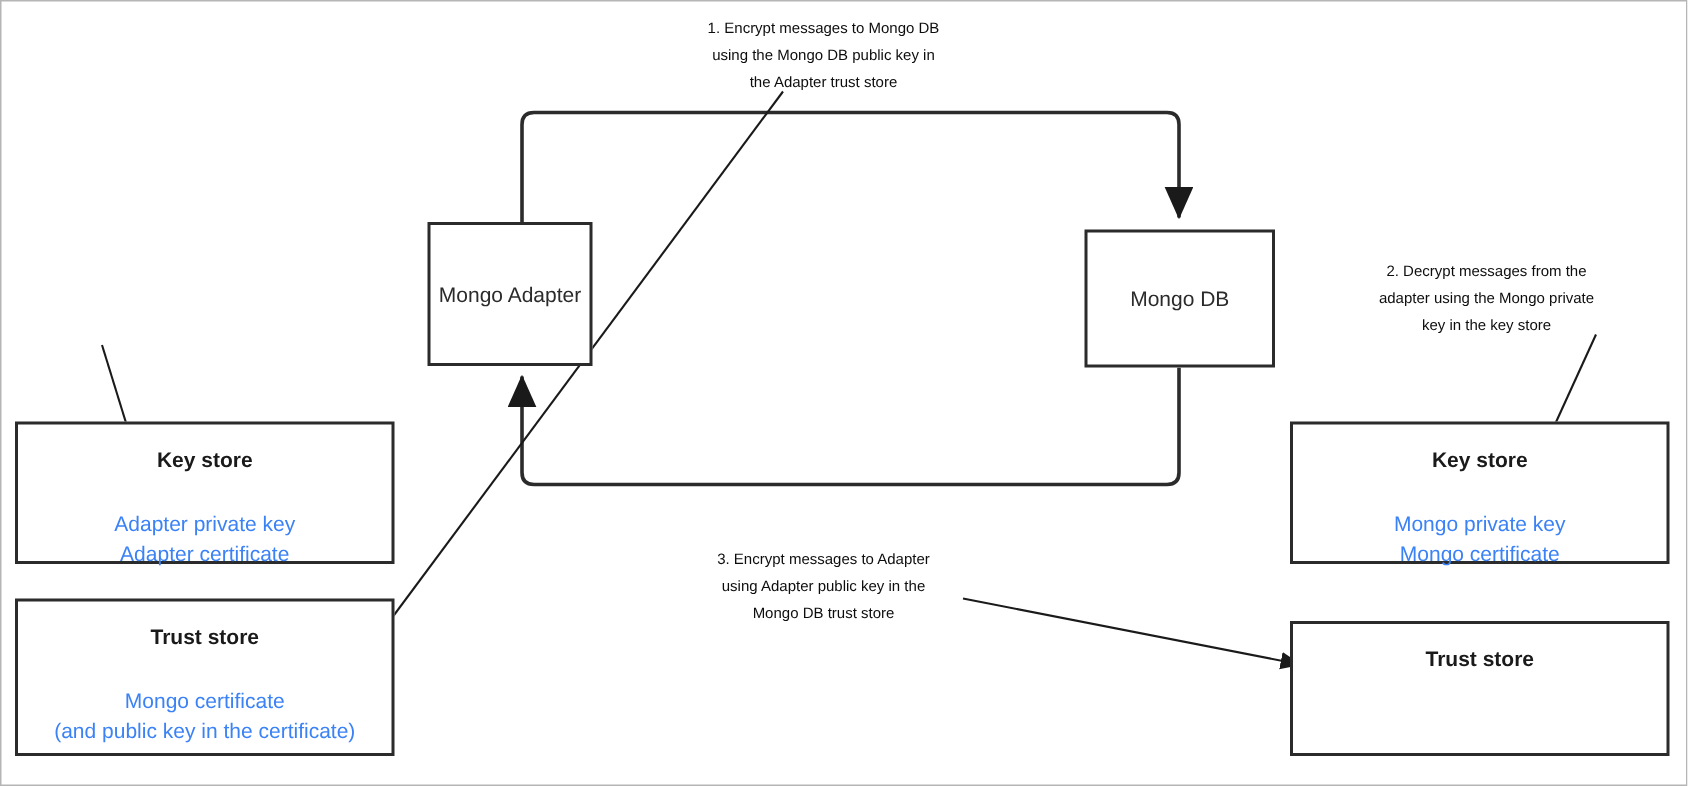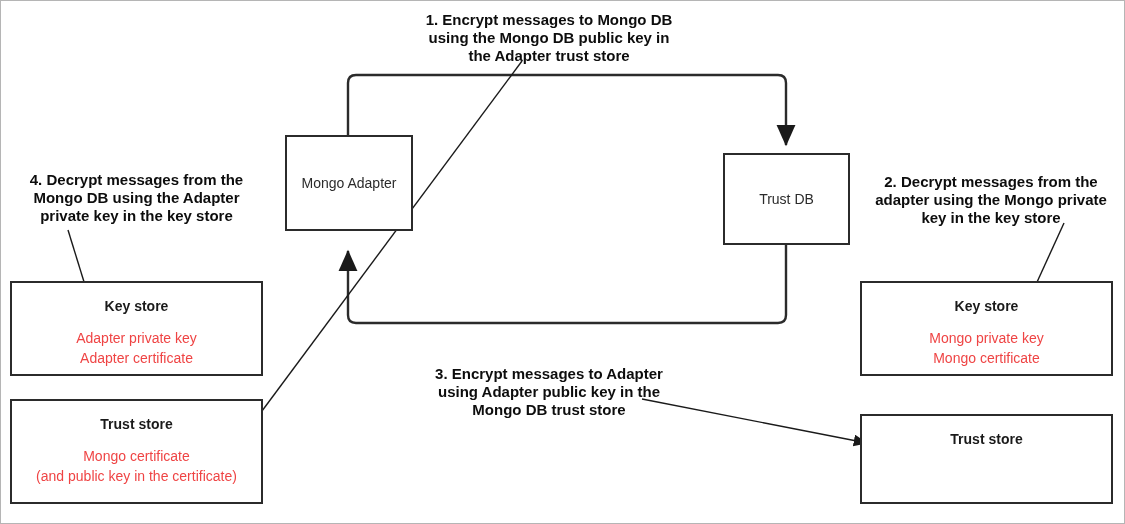--- a/index.html
+++ b/index.html
@@ -42,43 +42,43 @@
     line-height: 18px;
     text-align: center;
     color: #2b2b2b;
   }
 
   
   .component { }
   .component .node-label { font-size: 14px; }
 
   
-  .store { justify-content: flex-start; padding-top: 14px; }
+  .store { justify-content: flex-start; padding-top: 14px; gap: 11px; }
   .store-title {
     font-size: 14px;
     font-weight: bold;
     color: #1a1a1a;
     text-align: center;
     line-height: 18px;
   }
   .store-body {
     margin-top: 13px;
     font-size: 14px;
     line-height: 20px;
     text-align: center;
-    color: #ef4444;
+    color: #3b82f6;
     padding: 0 10px;
     white-space: pre-line;
   }
 
   
   .caption {
     position: absolute;
-    font-size: 15px;
-    font-weight: bold;
+    font-size: 10px;
+    font-weight: normal;
     line-height: 18px;
     color: #0d0d0d;
     text-align: center;
     white-space: pre-line;
   }
 </style>
 </head>
 <body>
 
 <div id="stage">
@@ -100,26 +100,26 @@
     <line x1="521" y1="60" x2="232" y2="449" stroke="#1a1a1a" stroke-width="1.4" marker-end="url(#arrowhead-thin)"></line>
 
     <line x1="1029" y1="227" x2="1043" y2="226" stroke="none"></line>
     <line x1="1063" y1="222" x2="1021" y2="314" stroke="#1a1a1a" stroke-width="1.4" marker-end="url(#arrowhead-thin)"></line>
 
     <line x1="641" y1="398" x2="866" y2="442" stroke="#1a1a1a" stroke-width="1.4" marker-end="url(#arrowhead-thin)"></line>
 
     <line x1="67" y1="229" x2="92" y2="310" stroke="#1a1a1a" stroke-width="1.4" marker-end="url(#arrowhead-thin)"></line>
   </svg>
 
-  <div class="node component" style="left:284px; top:134px; width:128px; height:96px;">
+  <div class="node component" style="left:284px; top:147px; width:110px; height:96px;">
     <div class="node-label">Mongo Adapter</div>
   </div>
 
   <div class="node component" style="left:722px; top:152px; width:127px; height:92px;">
-    <div class="node-label">Trust DB</div>
+    <div class="node-label">Mongo DB</div>
   </div>
 
   <div class="node store" style="left:9px; top:280px; width:253px; height:95px;">
     <div class="store-title">Key store</div>
     <div class="store-body">Adapter private key
 Adapter certificate</div>
   </div>
 
   <div class="node store" style="left:9px; top:398px; width:253px; height:105px;">
     <div class="store-title">Trust store</div>
@@ -142,17 +142,14 @@
 the Adapter trust store</div>
 
   <div class="caption" style="left:855px; top:172px; width:270px;">2. Decrypt messages from the
 adapter using the Mongo private
 key in the key store</div>
 
   <div class="caption" style="left:398px; top:364px; width:300px;">3. Encrypt messages to Adapter
 using Adapter public key in the
 Mongo DB trust store</div>
 
-  <div class="caption" style="left:3px; top:170px; width:265px;">4. Decrypt messages from the
-Mongo DB using the Adapter
-private key in the key store</div>
 
 </div>
 
 </body></html>

